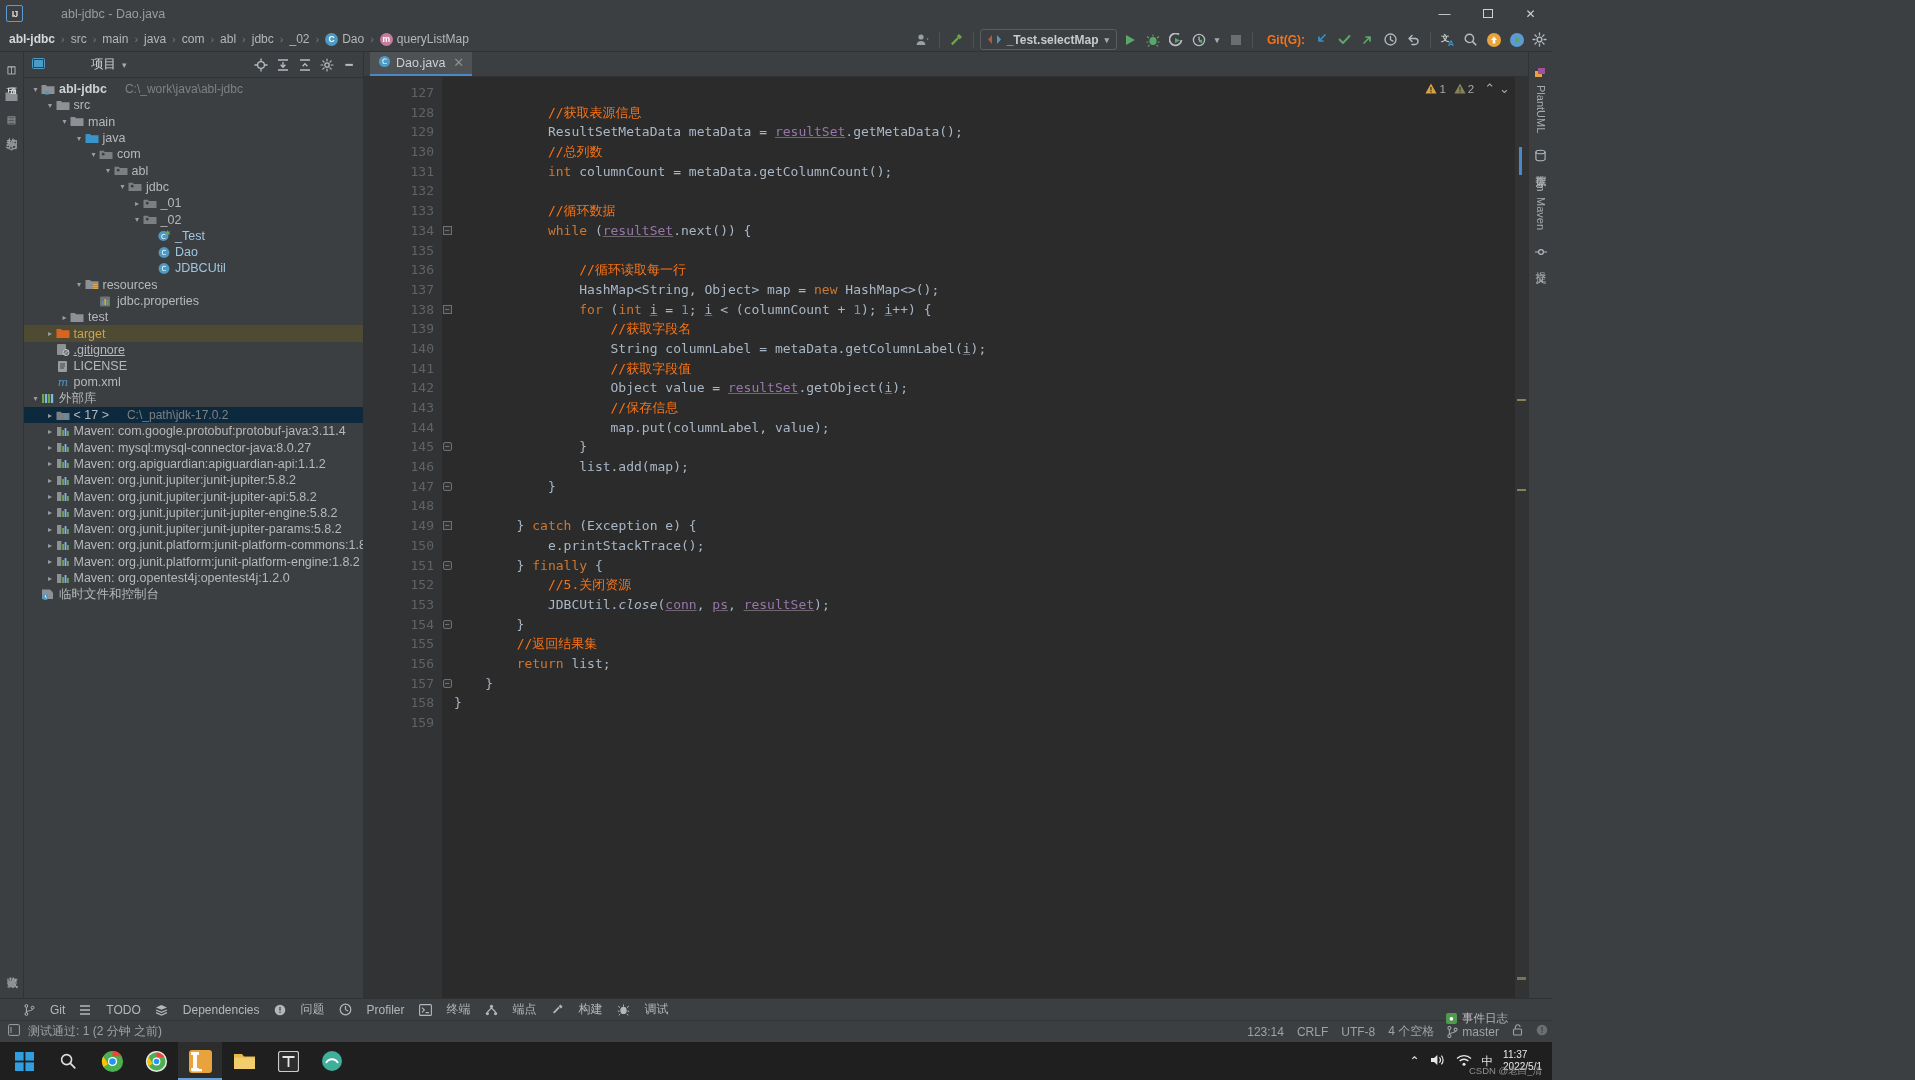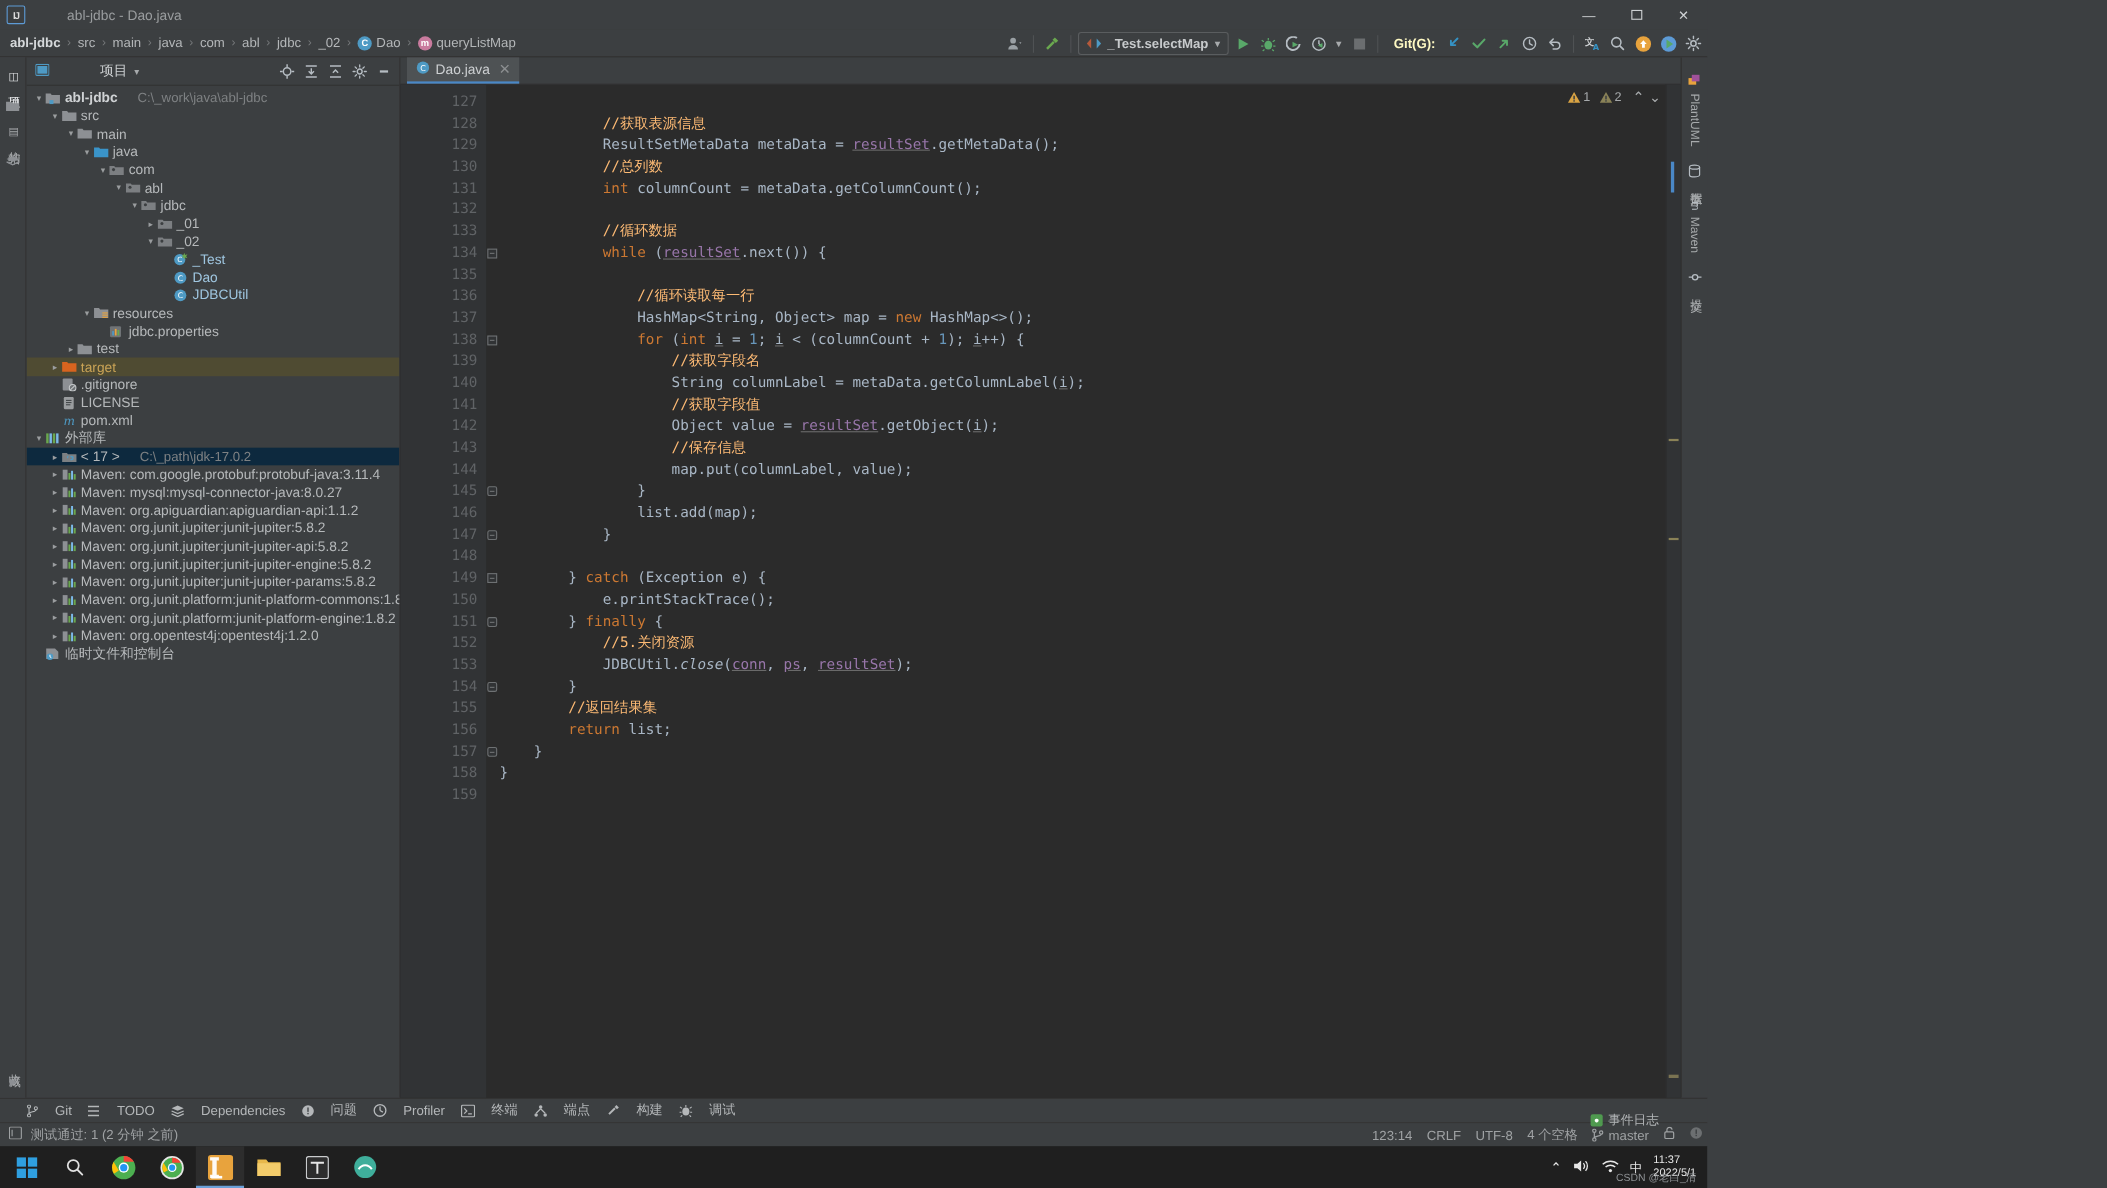--- a/index.html
+++ b/index.html
@@ -57,21 +57,21 @@
   }
   .tb-btn {
     width: 21px; height: 21px; display:flex; align-items:center; justify-content:center;
     border-radius: 3px; cursor: default;
   }
   .tb-sep { width: 1px; height: 16px; background: #4f5254; margin: 0 4px; }
   .runconfig {
     display: flex; align-items: center; gap: 6px; height: 21px; padding: 0 7px;
     border: 1px solid #5a5d5f; border-radius: 3px; font-size: 12px; color: #c7cacc;
   }
-  .git-label { font-size: 12px; color: #fef9c3; padding: 0 4px 0 8px; }
+  .git-label { font-size: 12px; color: #f97316; padding: 0 4px 0 8px; }
 
   
   .main { flex: 1 1 auto; display: flex; min-height: 0; }
 
   
   .rail {
     width: 24px; background: #3c3f41; border-right: 1px solid #323232;
     display: flex; flex-direction: column; align-items: center; padding-top: 6px; flex: 0 0 24px;
     position: relative;
   }
@@ -133,21 +133,21 @@
     border: 1px solid #6e7173; color: #8a8d8f; font-size: 8px; line-height: 7px; text-align: center;
     background: #313335;
   }
   .fold.round { border-radius: 2px; }
   .code {
     flex: 1 1 auto; padding-top: 6px; overflow: hidden;
     font-family: "DejaVu Sans Mono", monospace; font-size: 13px; white-space: pre;
     position: relative;
   }
   .cline { height: 19.7px; line-height: 19.7px; padding-left: 12px; color: #a9b7c6; }
-  .cm { color: #fdba74; }   
+  .cm { color: #f97316; }   
   .kw { color: #cc7832; }   
   .fld { color: #9876aa; }
   .num { color: #6897bb; }
   .var-u { text-decoration: underline; text-decoration-color: #6a6a6a; }
   .mi { color: #a9b7c6; font-style: italic; }
 
   
   .markerbar {
     width: 14px; flex: 0 0 14px; background: #313335; position: relative; border-left: 1px solid #2b2b2b;
   }
@@ -599,21 +599,21 @@
           </div>
           <div class="node highlight" style="padding-left: 20.5px;">
             <span class="arrow">▸</span>
             <span class="nicon">
               <svg width="14" height="13" viewBox="0 0 14 13">
                 <path d="M0.5 2h4.5l1 1.3h7.5V11H0.5z" fill="#d8641f"></path>
               </svg>
             </span>
             <span class="nlabel orange">target</span>
           </div>
-          <div class="node" style="padding-left: 20.5px;">
+          <div class="node" style="padding-left: 20.5px; text-decoration: underline;">
             <span class="arrow"></span>
             <span class="nicon">
               <svg width="14" height="13" viewBox="0 0 14 13">
                 <rect x="1" y="1" width="9" height="11" rx="1" fill="#8d9094"></rect>
                 <circle cx="10" cy="9.5" r="3" fill="#6f7376" stroke="#c6c9cb" stroke-width="1"></circle>
                 <path d="M8 11.5L12 7.5" stroke="#c6c9cb" stroke-width="1"></path>
               </svg>
             </span>
             <span class="nlabel">.gitignore</span>
           </div>

